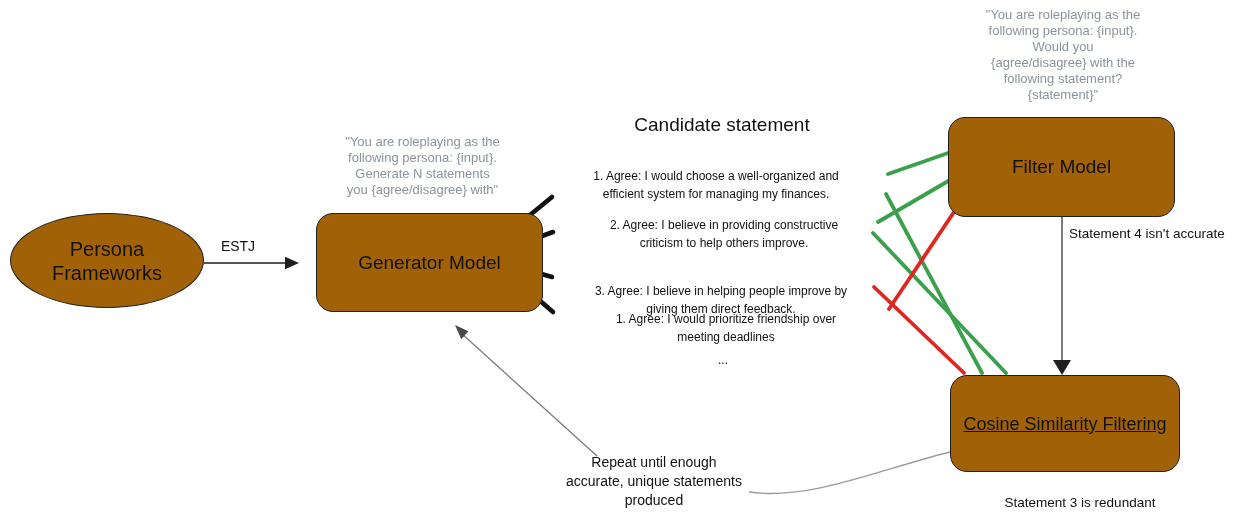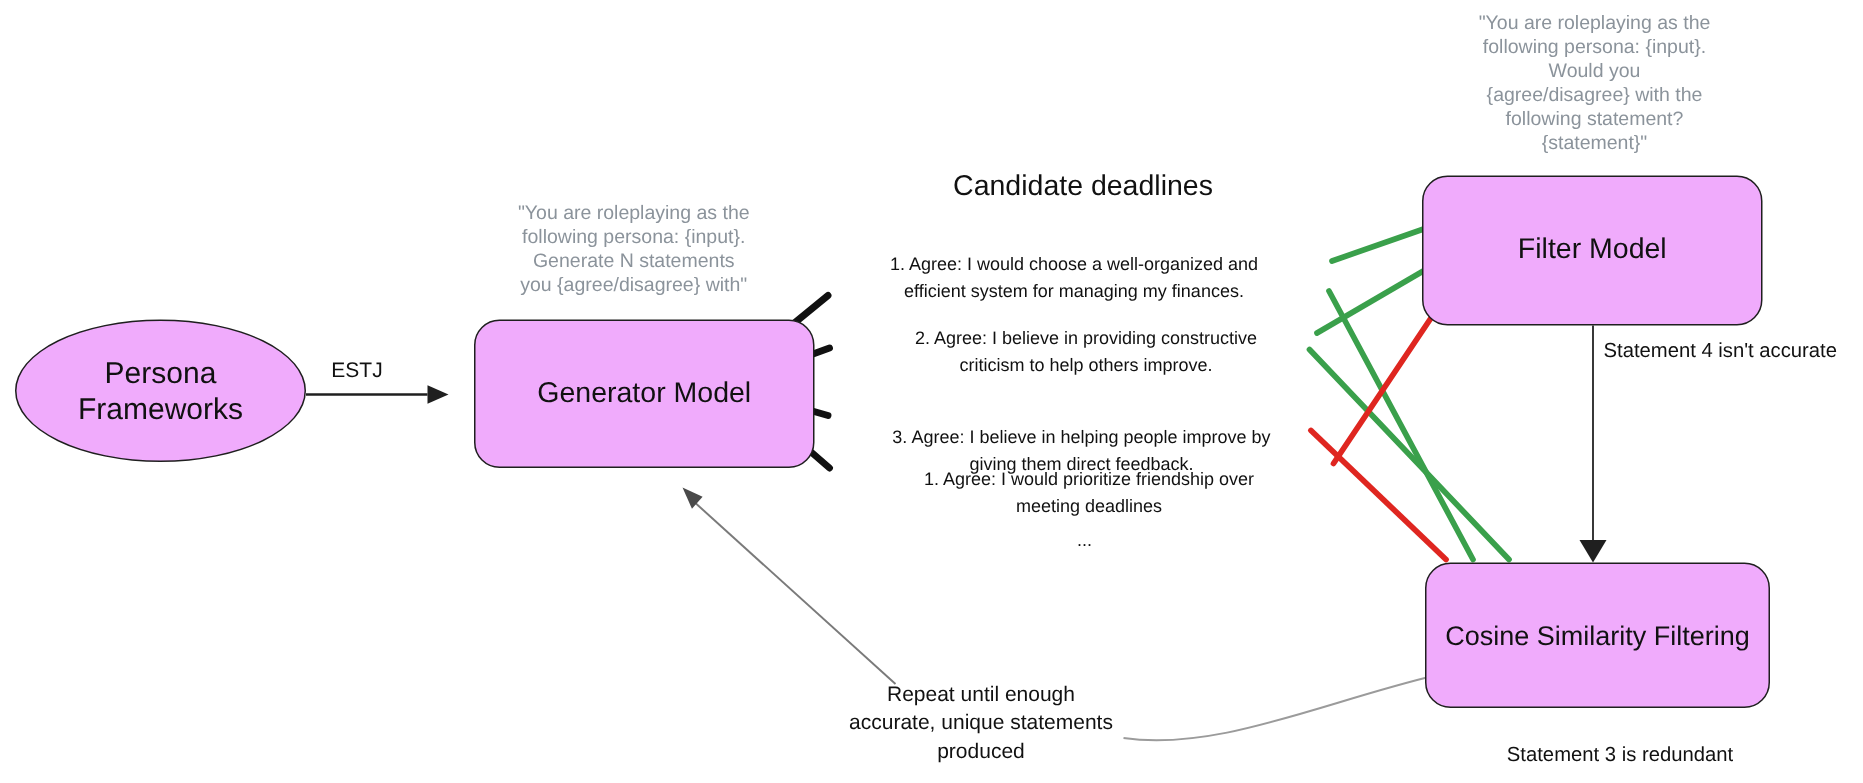--- a/index.html
+++ b/index.html
@@ -13,21 +13,21 @@
     overflow: hidden;
   }
   svg.links {
     position: absolute;
     left: 0; top: 0;
     width: 1242px; height: 522px;
     z-index: 1;
   }
   .node {
     position: absolute;
-    background: #f0abfc;
+    background: #a16207;
     border: 1.4px solid #1f1f1f;
     display: flex;
     align-items: center;
     justify-content: center;
     text-align: center;
     z-index: 2;
     box-sizing: border-box;
   }
   .rounded { border-radius: 17px; }
   .ellipse { border-radius: 50%; }
@@ -97,21 +97,21 @@
 
   <div class="node rounded" style="left:316px; top:213px; width:227px; height:99px;">
     <div class="node-label">Generator Model</div>
   </div>
 
   <div class="txt prompt" style="left: 300px; top: 134px; width: 245px; color: rgb(139, 147, 155);">"You are roleplaying as the
 following persona: {input}.
 Generate N statements
 you {agree/disagree} with"</div>
 
-  <div class="txt title" style="left:572px; top:114px; width:300px;">Candidate deadlines</div>
+  <div class="txt title" style="left:572px; top:114px; width:300px;">Candidate statement</div>
 
   <div class="txt stmt" style="left:536px; top:167px; width:360px;">1. Agree: I would choose a well-organized and
 efficient system for managing my finances.</div>
   <div class="txt stmt" style="left:544px; top:216px; width:360px;">2. Agree: I believe in providing constructive
 criticism to help others improve.</div>
   <div class="txt stmt" style="left:541px; top:282px; width:360px;">3. Agree: I believe in helping people improve by
 giving them direct feedback.</div>
   <div class="txt stmt" style="left:546px; top:310px; width:360px;">1. Agree: I would prioritize friendship over
 meeting deadlines</div>
   <div class="txt stmt" style="left:543px; top:351px; width:360px;">...</div>
@@ -123,21 +123,21 @@
   <div class="txt prompt" style="left: 943px; top: 7px; width: 240px; color: rgb(139, 147, 155);">"You are roleplaying as the
 following persona: {input}.
 Would you
 {agree/disagree} with the
 following statement?
 {statement}"</div>
 
   <div class="txt note" style="left:1069px; top:226px; width:180px; text-align:left;">Statement 4 isn't accurate</div>
 
   <div class="node rounded" style="left:950px; top:375px; width:230px; height:97px;">
-    <div class="node-label" style="font-size:18px;">Cosine Similarity Filtering</div>
+    <div class="node-label" style="font-size:18px;text-decoration:underline;">Cosine Similarity Filtering</div>
   </div>
 
   <div class="txt note" style="left:980px; top:495px; width:200px;">Statement 3 is redundant</div>
 
   <div class="txt" style="left:524px; top:453px; width:260px; font-size:14px; line-height:19px;">Repeat until enough
 accurate, unique statements
 produced</div>
 
 </div>
 

